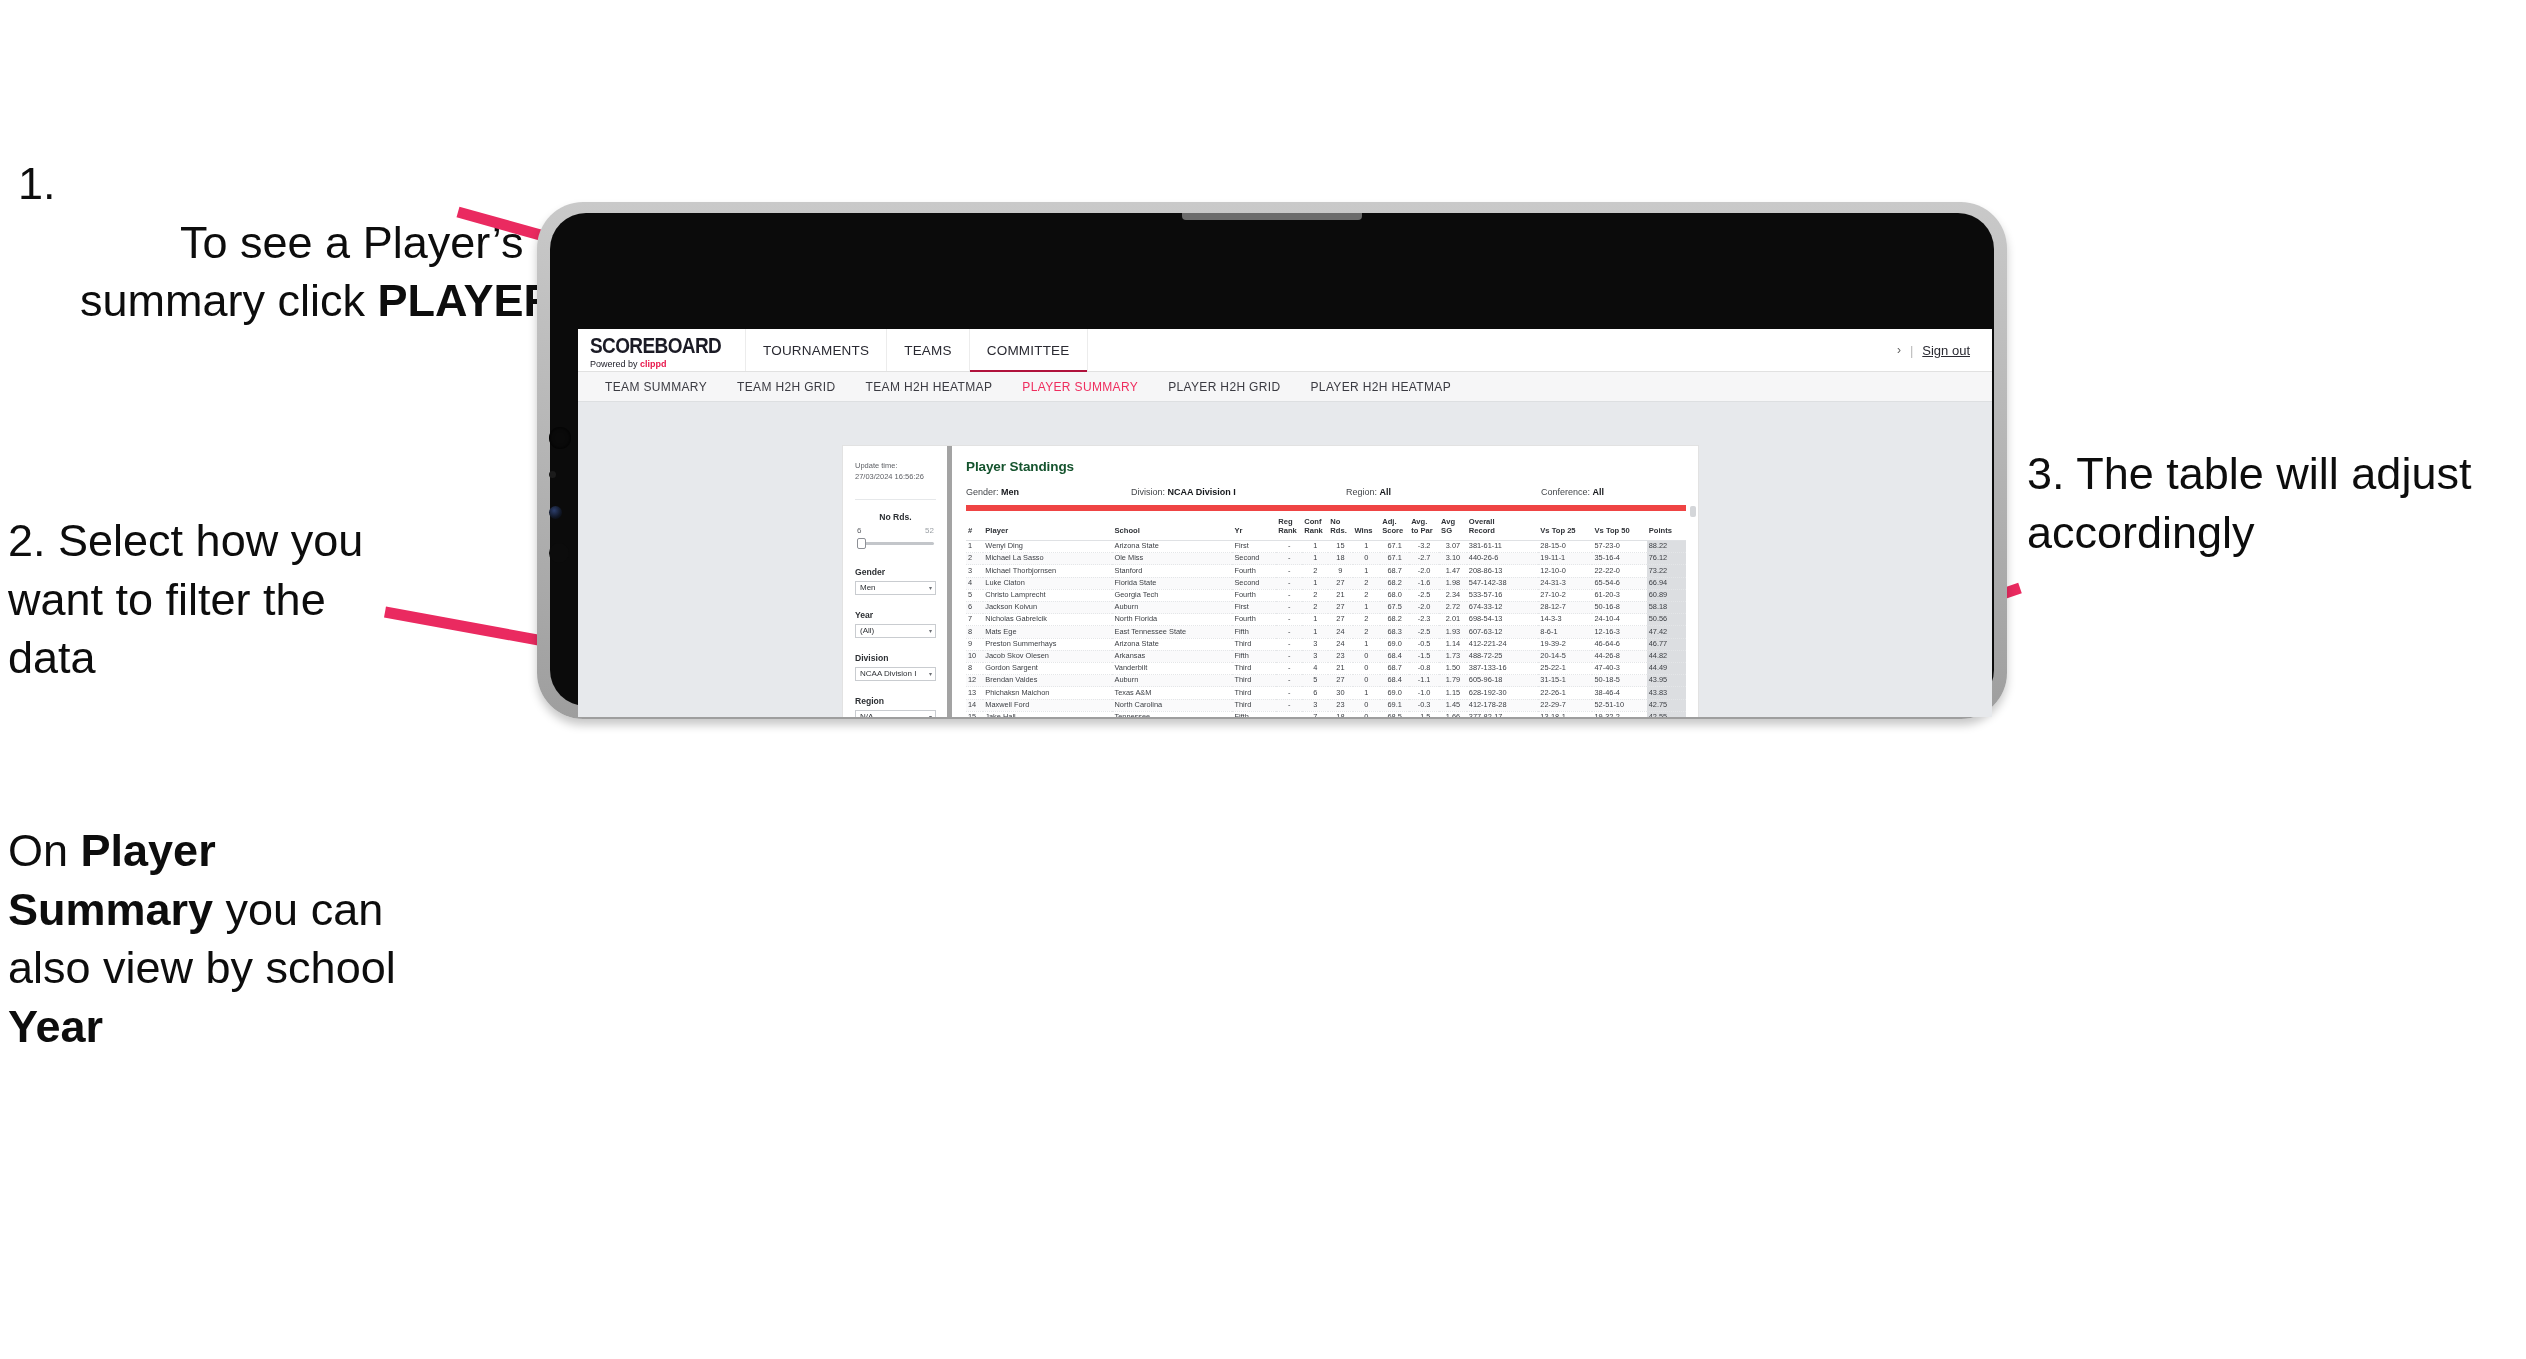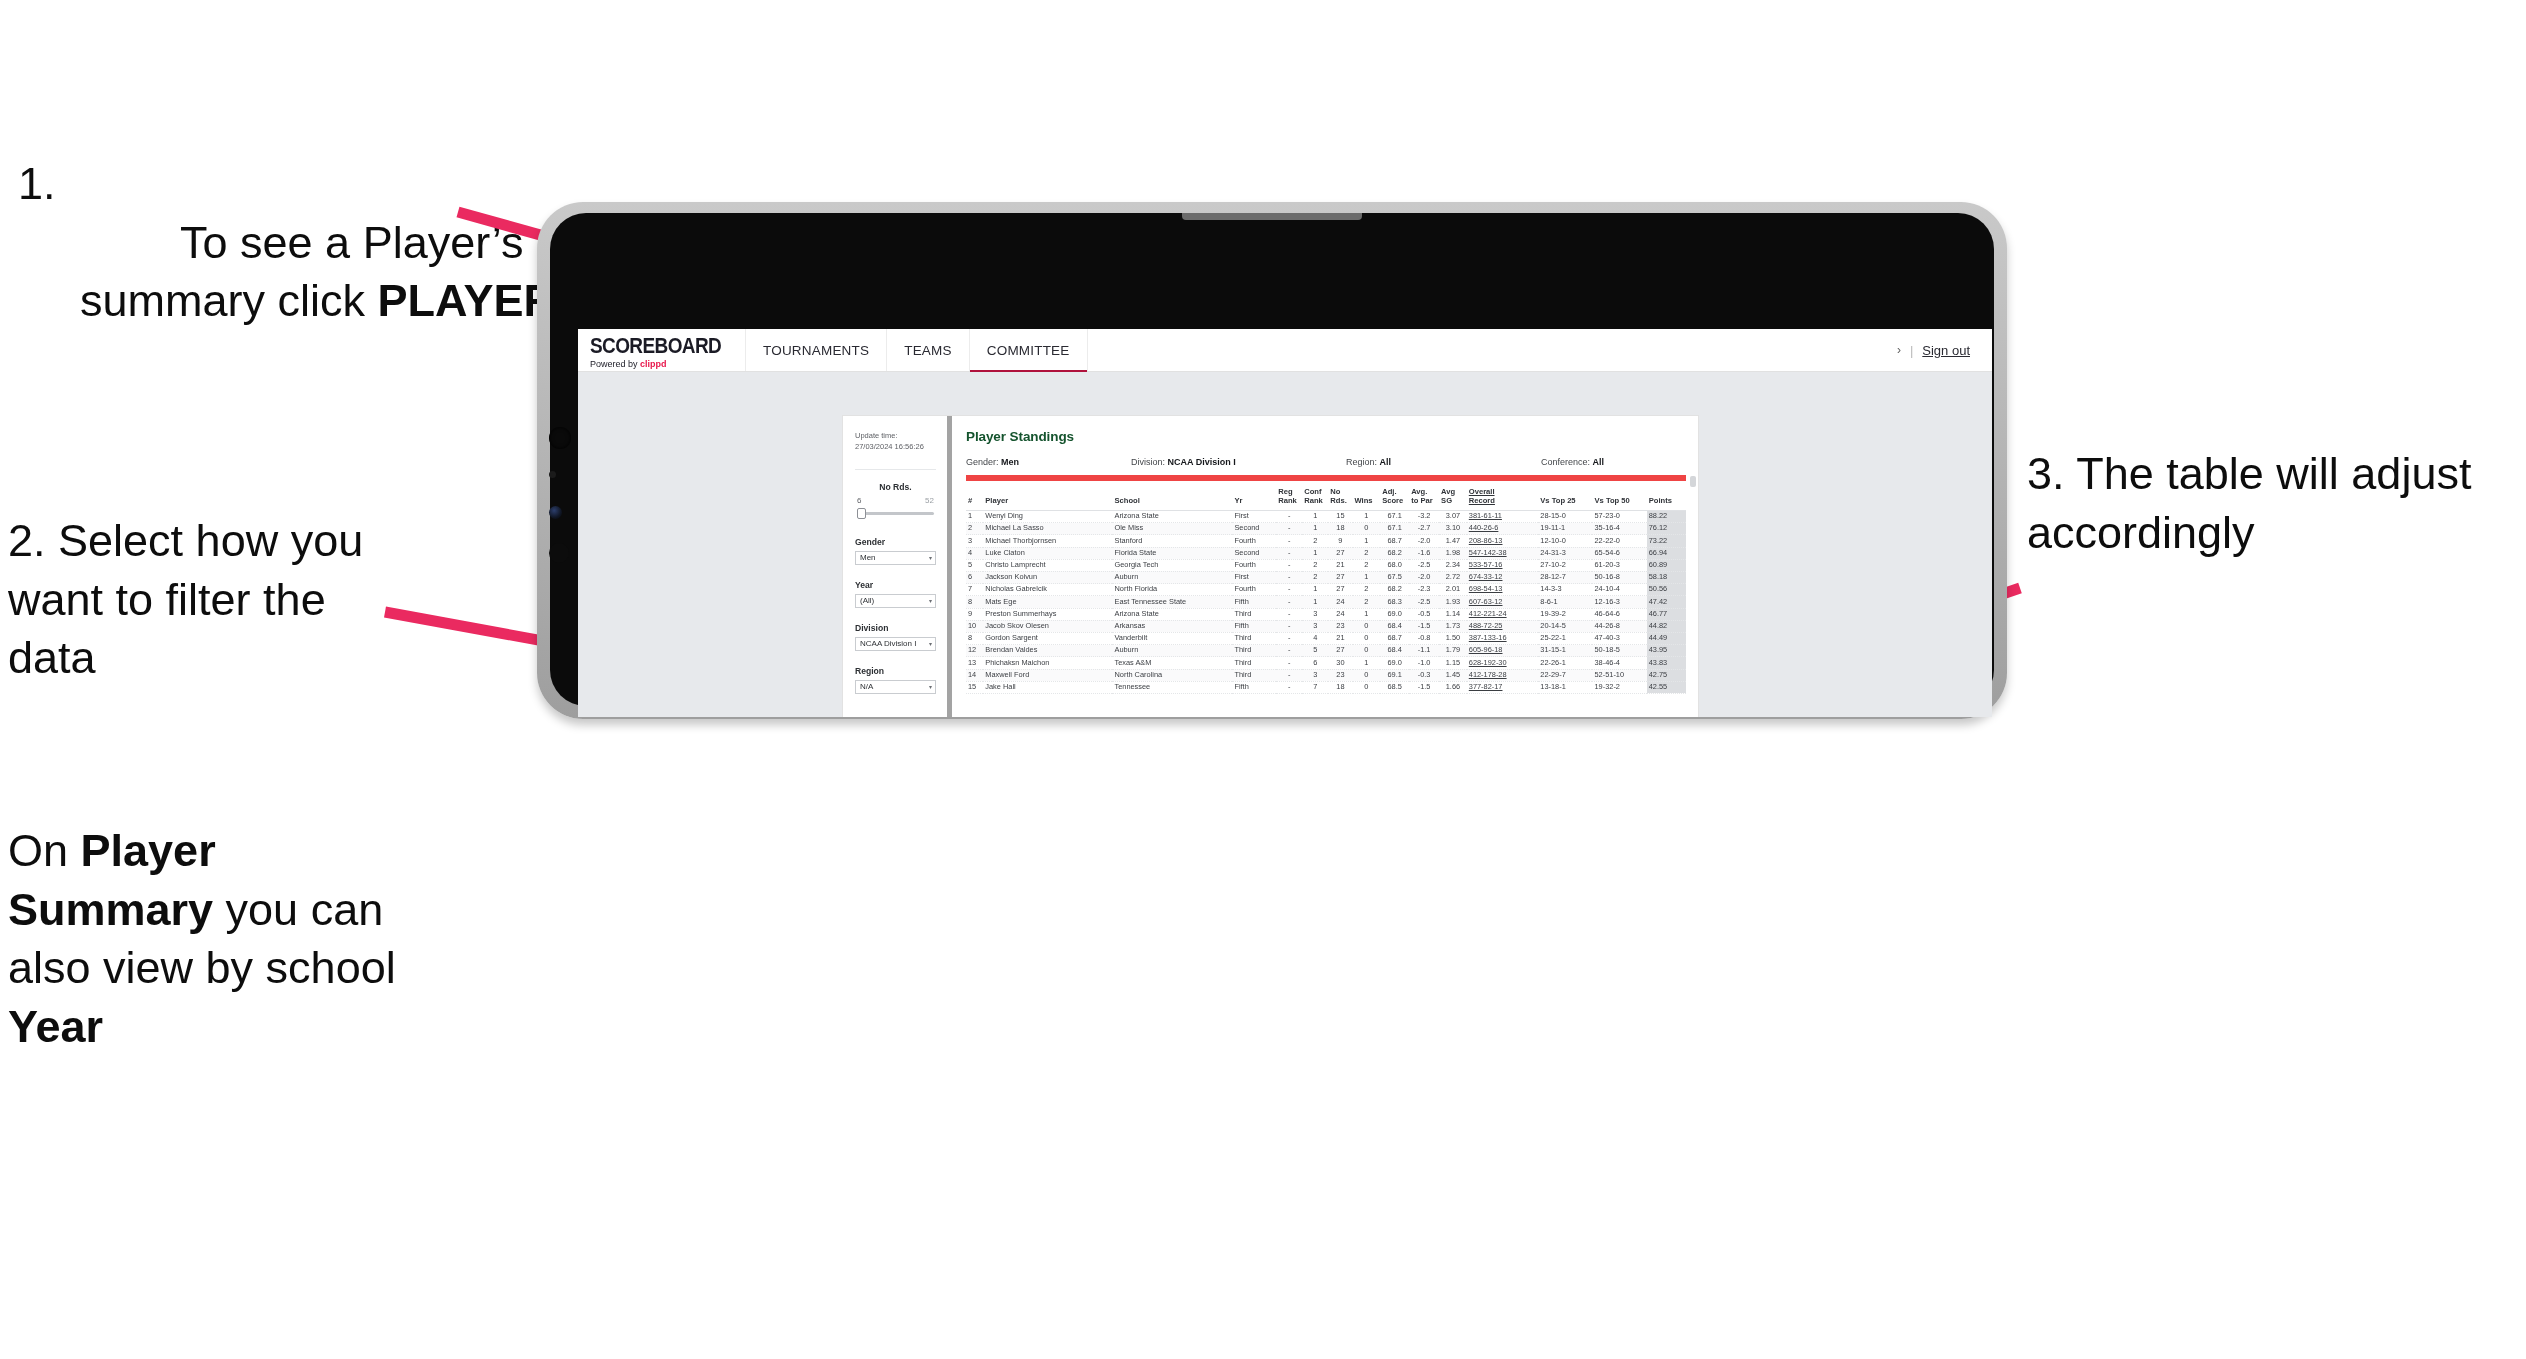--- a/index.html
+++ b/index.html
@@ -219,21 +219,21 @@
   .c-play  { width: 112px; }
   .c-sch   { width: 104px; }
   .c-yr    { width: 38px; }
   .c-rr    { width: 20px; text-align:center; }
   .c-cr    { width: 21px; text-align:center; }
   .c-nr    { width: 21px; text-align:center; }
   .c-wins  { width: 24px; text-align:center; }
   .c-adj   { width: 25px; text-align:center; }
   .c-atp   { width: 26px; text-align:center; }
   .c-sg    { width: 24px; text-align:center; }
-  .c-rec   { width: 62px; text-align:left;text-decoration:underline; }
+  .c-rec   { width: 62px; text-align:left; }
   .c-t25   { width: 47px; text-align:left; }
   .c-t50   { width: 47px; text-align:left; }
   .c-pts   { width: 34px; text-align:left; }
   td.c-pts { background:#dcdee1 !important; color:#2b2e32; padding-left:3px; }
   th.c-pts { text-align:left; }
 
   #table-scroll {
     position:absolute; right: 2px; top: 60px; width: 6px; height: 242px;
   }
   #table-scroll .thumb {
@@ -298,20 +298,28 @@
           <div class="topnav-item">TEAMS</div>
           <div class="topnav-item active">COMMITTEE</div>
           <div id="topbar-spacer"></div>
           <div id="signout-wrap">
             <span class="sep-arrow">›</span>
             <span class="bar">|</span>
             <span id="signout-link">Sign out</span>
           </div>
         </div>
 
+        <div id="subnav">
+          <div class="subnav-item">TEAM SUMMARY</div>
+          <div class="subnav-item">TEAM H2H GRID</div>
+          <div class="subnav-item">TEAM H2H HEATMAP</div>
+          <div class="subnav-item active">PLAYER SUMMARY</div>
+          <div class="subnav-item">PLAYER H2H GRID</div>
+          <div class="subnav-item">PLAYER H2H HEATMAP</div>
+        </div>
 
         <div id="workspace">
           <div id="viz-card">
             <div id="viz-body">
 
               <div id="filters">
                 <div class="upd-label">Update time:</div>
                 <div class="upd-label">27/03/2024 16:56:26</div>
                 <div class="filters-divider"></div>
 

